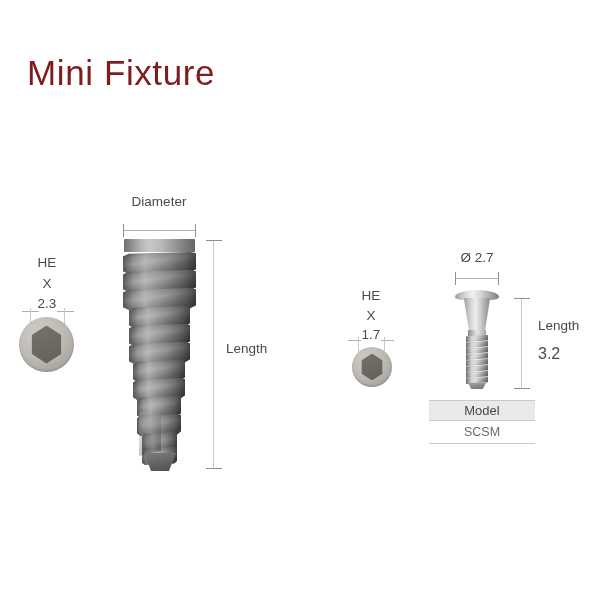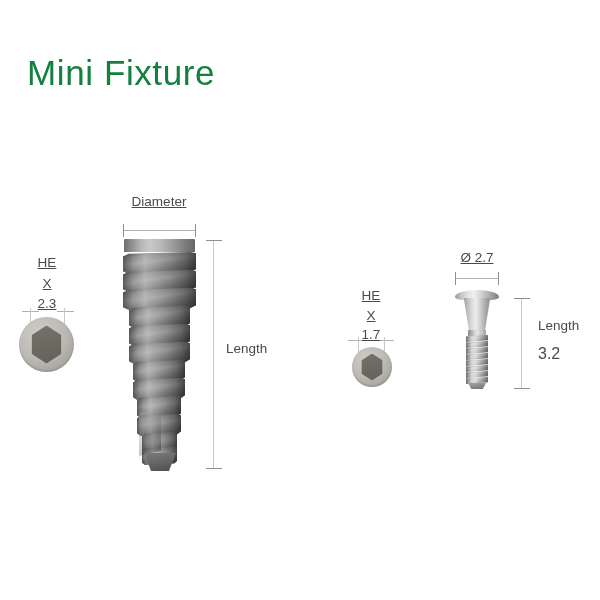--- a/index.html
+++ b/index.html
@@ -23,34 +23,34 @@
   }
 
   
   .page-title {
     position: absolute;
     left: 27px;
     top: 55px;
     font-size: 35px;
     font-weight: 400;
     letter-spacing: 0.6px;
-    color: #15803d;
+    color: #7f1d1d;
     line-height: 1;
     white-space: nowrap;
   }
 
   
   .dim-text {
     position: absolute;
     color: #4a4a4a;
     font-size: 13.5px;
     line-height: 1.22;
     white-space: nowrap;
   }
-  .dim-text.center { transform: translateX(-50%); text-align: center; text-decoration: underline; }
+  .dim-text.center { transform: translateX(-50%); text-align: center; }
 
   
   .hline {
     position: absolute;
     height: 1px;
     background: #b0b0b0;
   }
   .vline {
     position: absolute;
     width: 1px;
@@ -341,14 +341,18 @@
       </div>
     </div>
 
     <div class="vline light" style="left:521px; top:298px; height:90px;"></div>
     <div class="tick-h" style="left:514px; top:298px; width:16px;"></div>
     <div class="tick-h" style="left:514px; top:388px; width:16px;"></div>
     <div class="dim-text" style="left:538px; top:318px;">Length</div>
     <div class="dim-text" style="left:538px; top:344px; font-size:16px;">3.2</div>
   </div>
 
+  <div class="model-table">
+    <div class="m-head">Model</div>
+    <div class="m-cell">SCSM</div>
+  </div>
 
 </div>
 
 </body></html>

